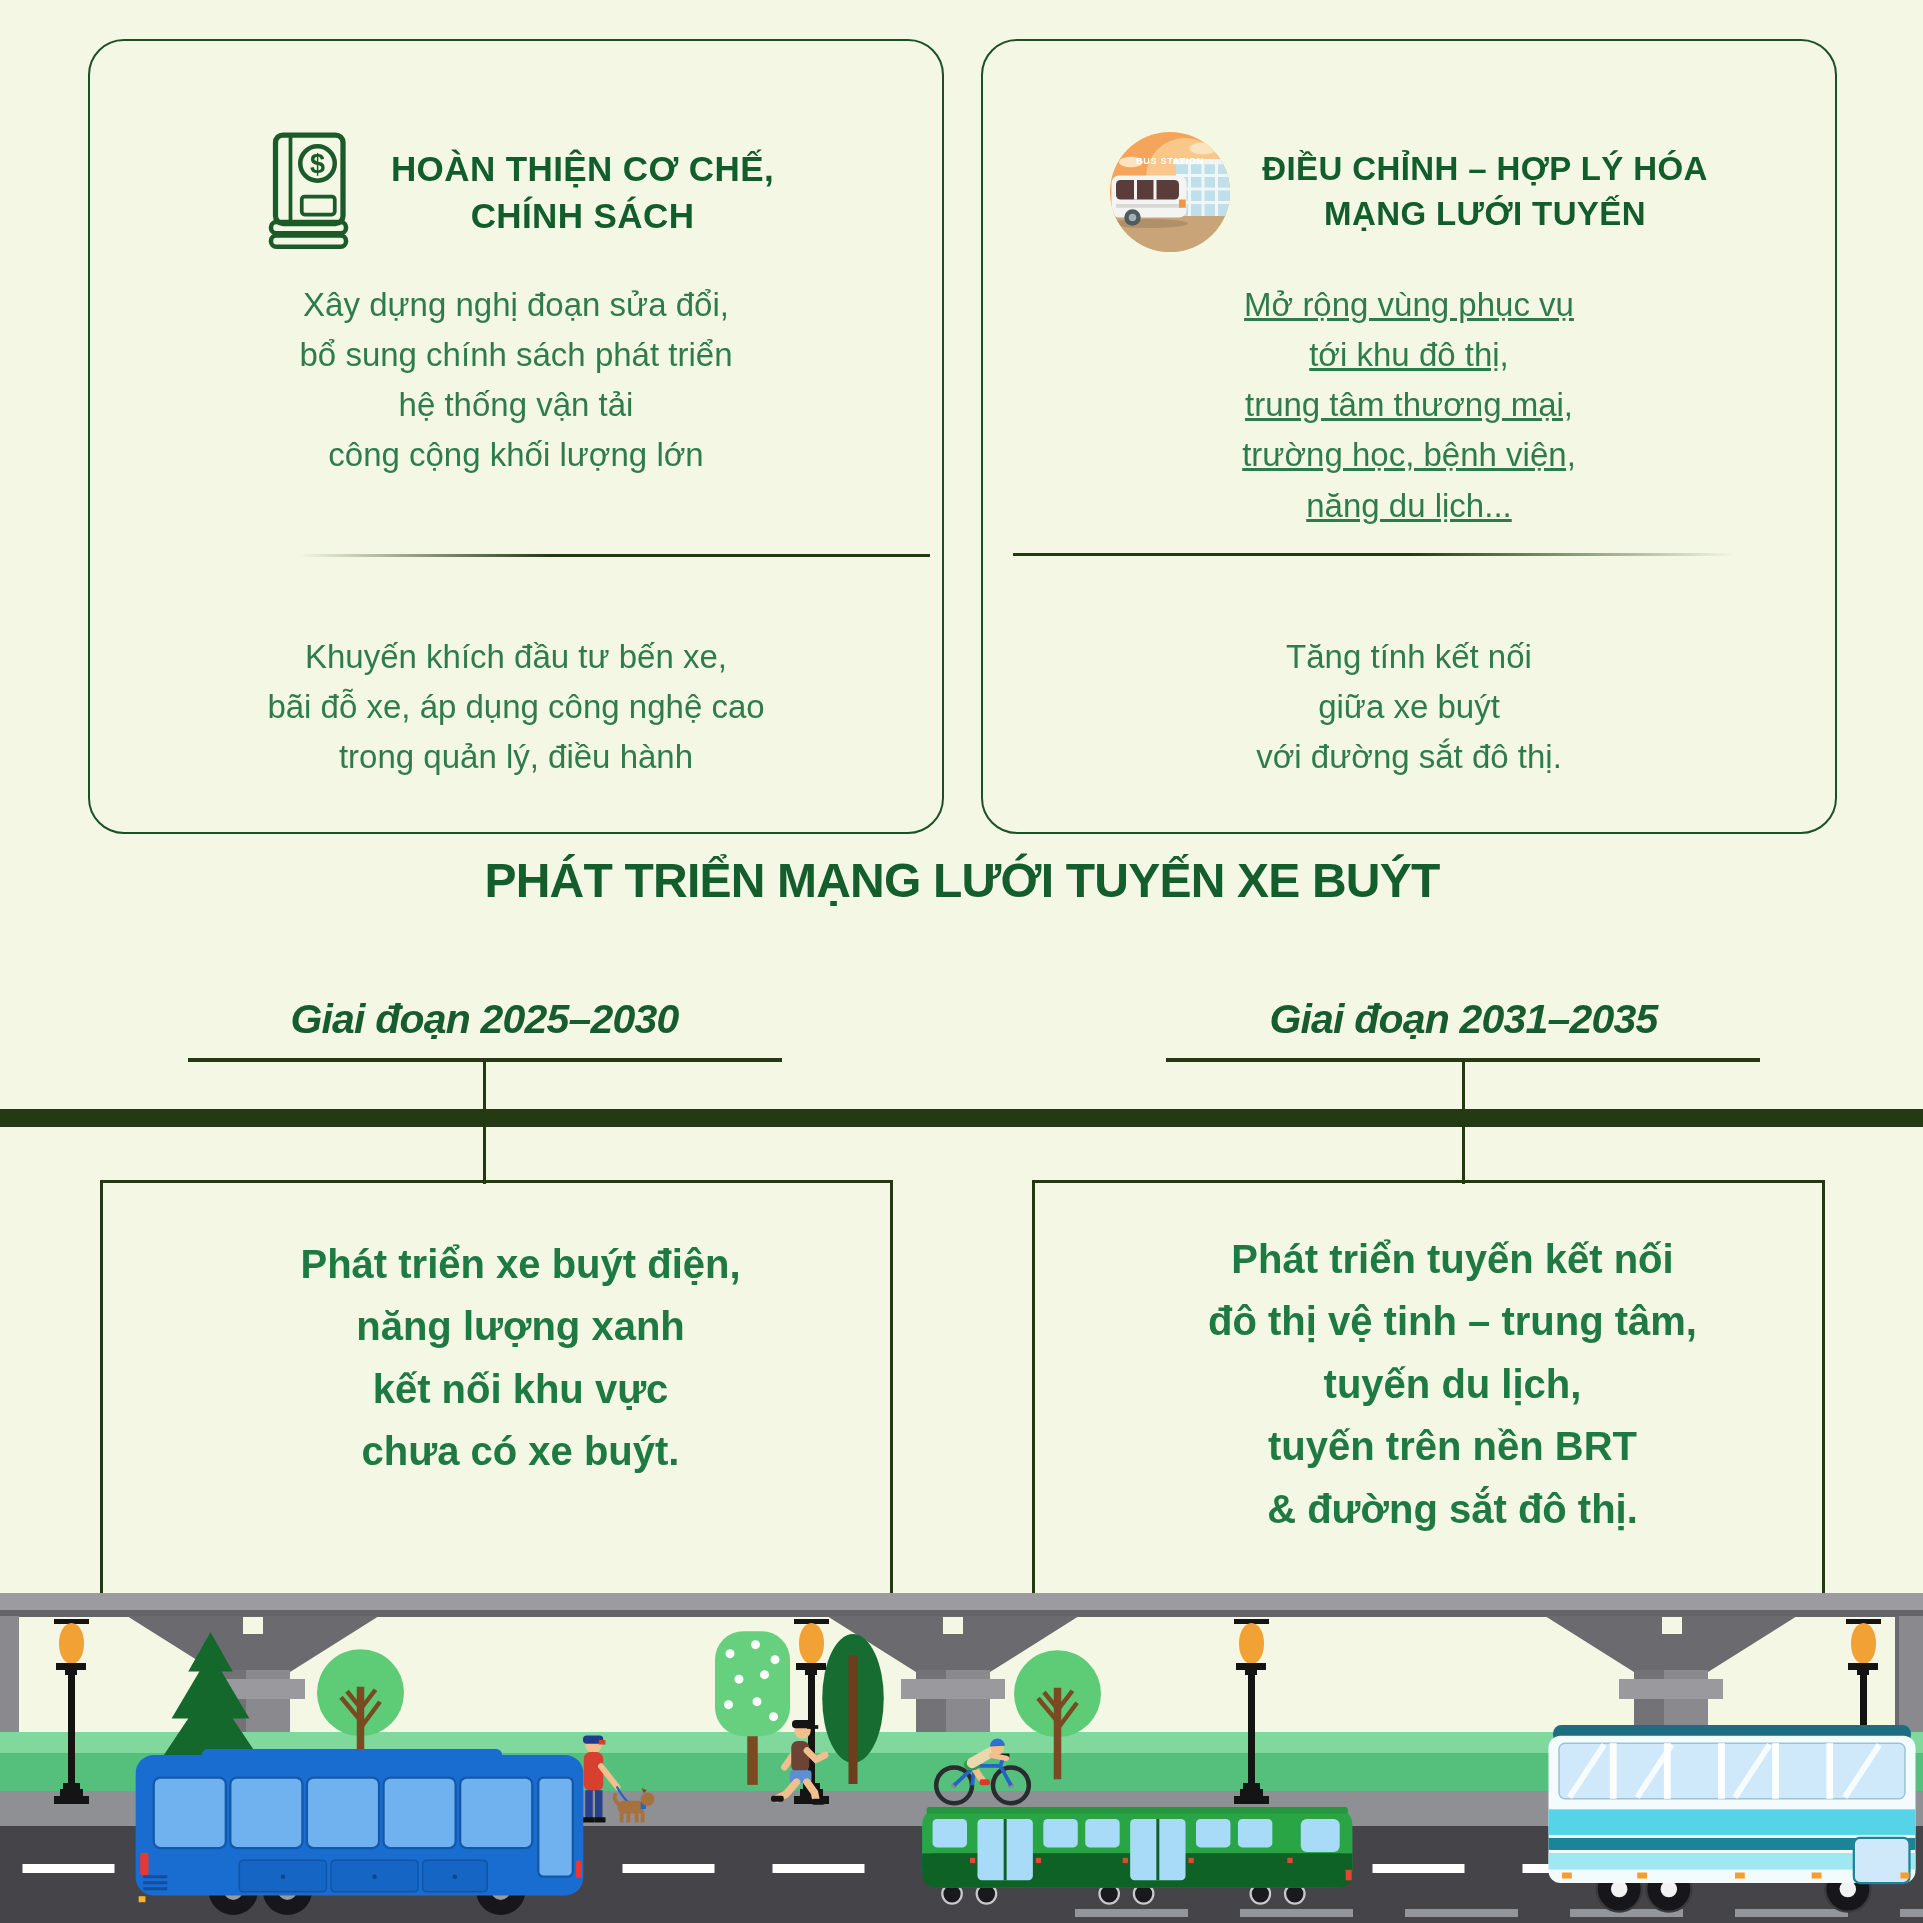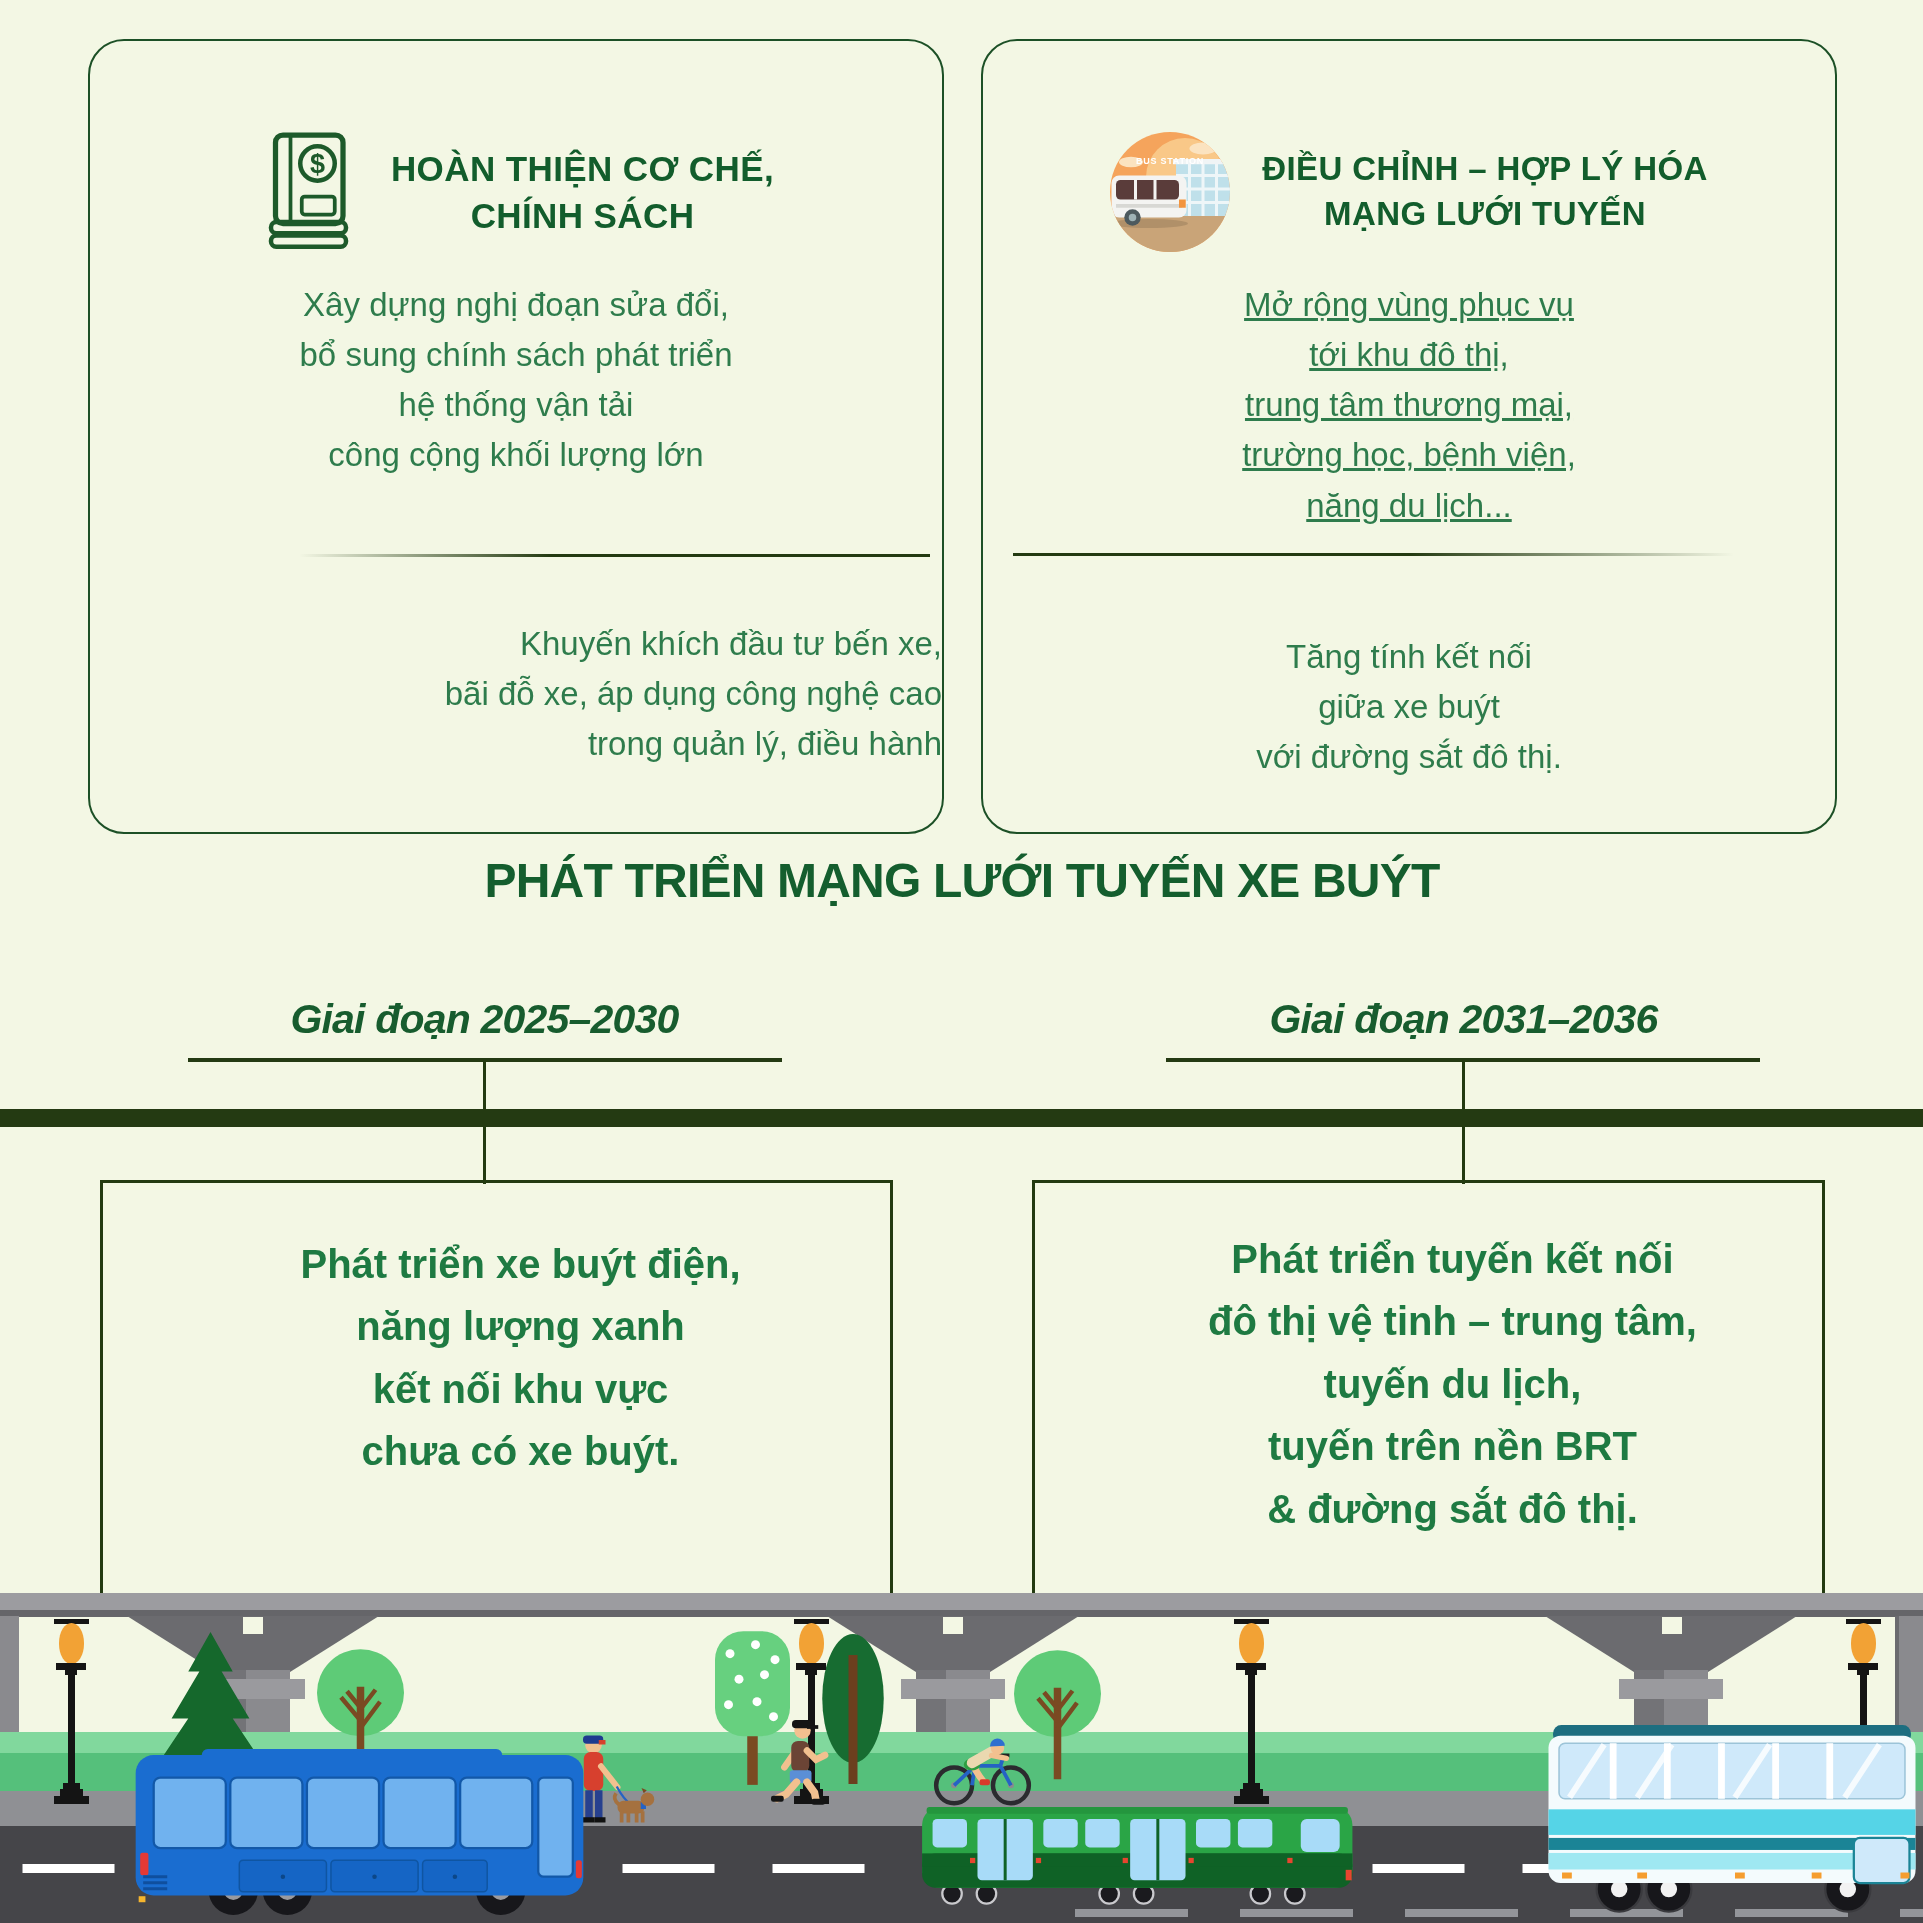--- a/index.html
+++ b/index.html
@@ -103,21 +103,21 @@
         <span class="hline">CHÍNH SÁCH</span>
       </span>
     </div>
     <div class="body-block" style="top:239px;">
       <span class="bline">Xây dựng nghị đoạn sửa đổi,</span>
       <span class="bline">bổ sung chính sách phát triển</span>
       <span class="bline">hệ thống vận tải</span>
       <span class="bline">công cộng khối lượng lớn</span>
     </div>
     <div class="divider dl" style="left:209px;top:513px;width:631px;"></div>
-    <div class="body-block" style="top:578px;text-align:right;">
+    <div class="body-block" style="top:591px;">
       <span class="bline">Khuyến khích đầu tư bến xe,</span>
       <span class="bline">bãi đỗ xe, áp dụng công nghệ cao</span>
       <span class="bline">trong quản lý, điều hành</span>
     </div>
   </div>
 
   <div class="card" style="left:981px;">
     <div class="card-header">
       <span>
         <svg width="120" height="120" viewBox="0 0 160 160">
@@ -166,21 +166,21 @@
     <div class="body-block" style="top:591px;">
       <span class="bline">Tăng tính kết nối</span>
       <span class="bline">giữa xe buýt</span>
       <span class="bline">với đường sắt đô thị.</span>
     </div>
   </div>
 
   <div class="main-title">PHÁT TRIỂN MẠNG LƯỚI TUYẾN XE BUÝT</div>
 
   <div class="phase-label" style="left:184px;">Giai đoạn 2025–2030</div>
-  <div class="phase-label" style="left:1163px;">Giai đoạn 2031–2036</div>
+  <div class="phase-label" style="left:1163px;">Giai đoạn 2031–2035</div>
   <div class="phase-underline" style="left:188px;"></div>
   <div class="phase-underline" style="left:1166px;"></div>
 
   <div class="connector" style="left:483px;top:1062px;height:122px;"></div>
   <div class="connector" style="left:1462px;top:1062px;height:122px;"></div>
   <div class="band"></div>
 
   <div class="pbox" style="left:100px;">
     <div class="box-text">
       <span class="bxline">Phát triển xe buýt điện,</span>

